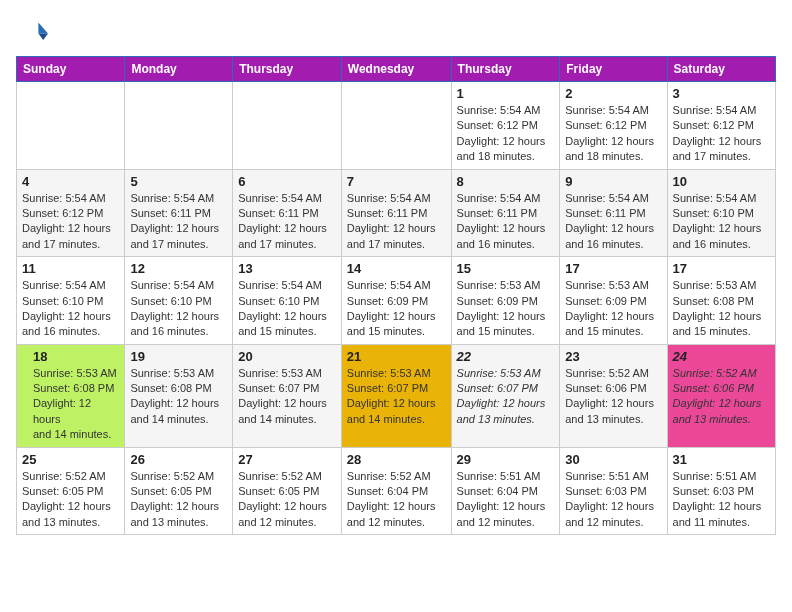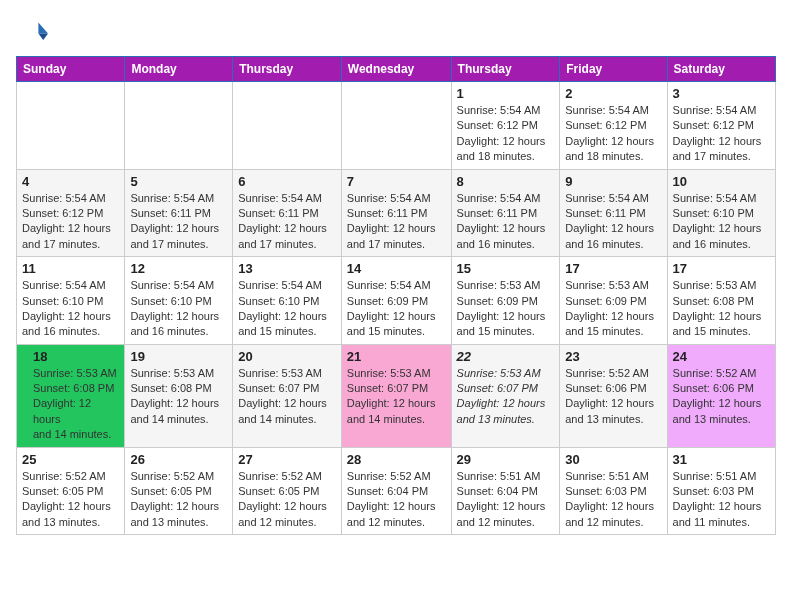--- a/index.html
+++ b/index.html
@@ -249,63 +249,63 @@
         </td>
         <td>
           <span class="day-number">17</span>
           <div class="day-info" style="white-space: pre-line;">Sunrise: 5:53 AM
 Sunset: 6:08 PM
 Daylight: 12 hours
 and 15 minutes.</div>
         </td>
       </tr>
       <tr>
-        <td style="background: #22c55e; padding-left: 16px;">
+        <td style="background: #bef264; padding-left: 16px;">
           <span class="day-number">18</span>
           <div class="day-info" style="white-space: pre-line;">Sunrise: 5:53 AM
 Sunset: 6:08 PM
 Daylight: 12 hours
 and 14 minutes.</div>
         </td>
         <td style="background: rgb(245, 245, 245);">
           <span class="day-number">19</span>
           <div class="day-info" style="white-space: pre-line;">Sunrise: 5:53 AM
 Sunset: 6:08 PM
 Daylight: 12 hours
 and 14 minutes.</div>
         </td>
         <td style="background: rgb(245, 245, 245);">
           <span class="day-number">20</span>
           <div class="day-info" style="white-space: pre-line;">Sunrise: 5:53 AM
 Sunset: 6:07 PM
 Daylight: 12 hours
 and 14 minutes.</div>
         </td>
-        <td style="background: #f9a8d4;">
+        <td style="background: #eab308;">
           <span class="day-number">21</span>
           <div class="day-info" style="white-space: pre-line;">Sunrise: 5:53 AM
 Sunset: 6:07 PM
 Daylight: 12 hours
 and 14 minutes.</div>
         </td>
         <td style="background: rgb(245, 245, 245); font-style: italic;">
           <span class="day-number">22</span>
           <div class="day-info" style="white-space: pre-line;">Sunrise: 5:53 AM
 Sunset: 6:07 PM
 Daylight: 12 hours
 and 13 minutes.</div>
         </td>
         <td style="background: rgb(245, 245, 245);">
           <span class="day-number">23</span>
           <div class="day-info" style="white-space: pre-line;">Sunrise: 5:52 AM
 Sunset: 6:06 PM
 Daylight: 12 hours
 and 13 minutes.</div>
         </td>
-        <td style="background: #f0abfc;">
+        <td style="background: #ec4899; font-style: italic;">
           <span class="day-number">24</span>
           <div class="day-info" style="white-space: pre-line;">Sunrise: 5:52 AM
 Sunset: 6:06 PM
 Daylight: 12 hours
 and 13 minutes.</div>
         </td>
       </tr>
       <tr>
         <td>
           <span class="day-number">25</span>

